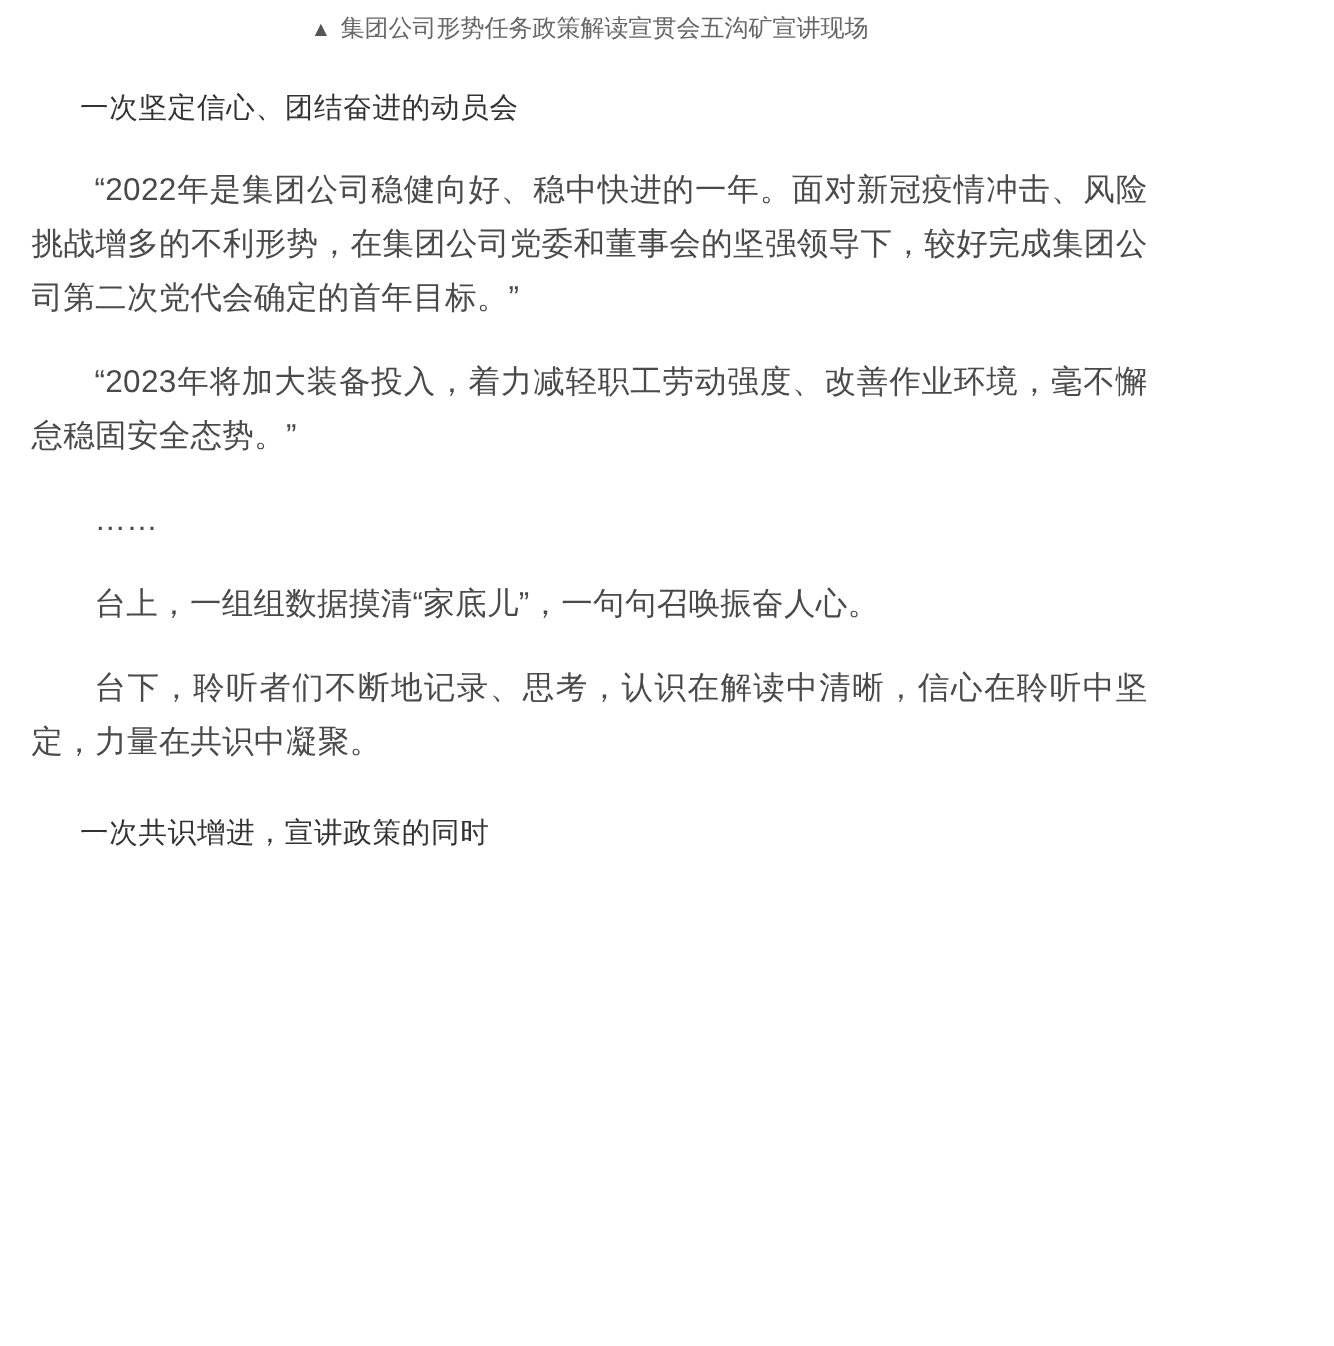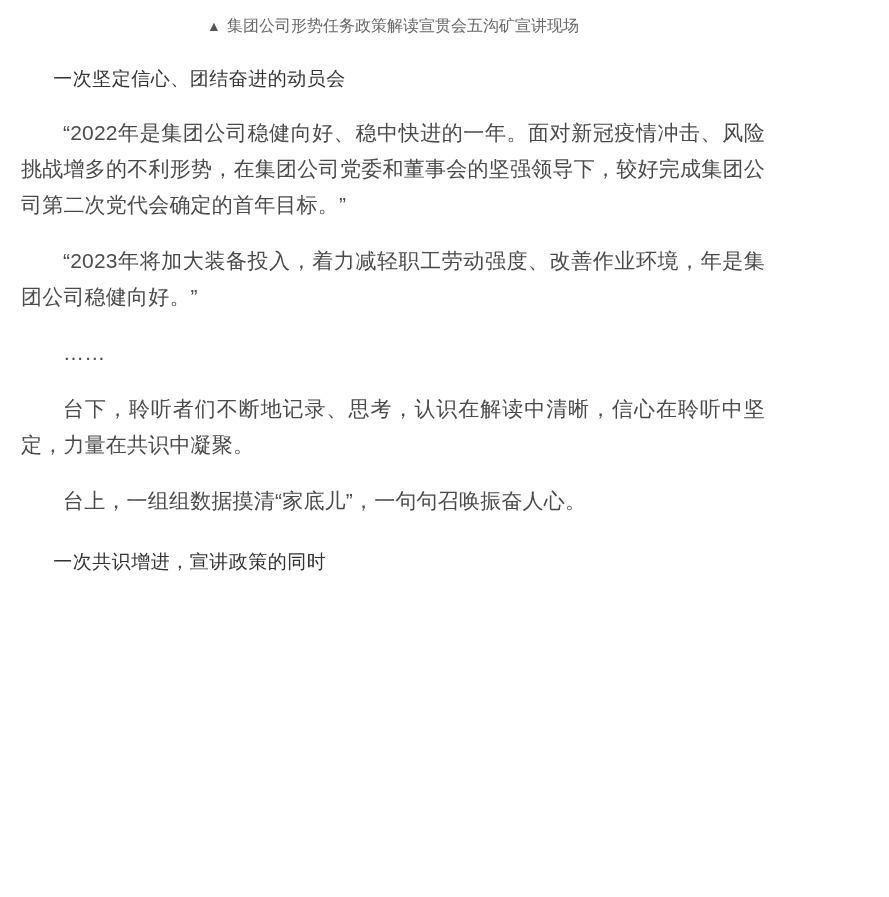--- a/index.html
+++ b/index.html
@@ -17,21 +17,21 @@
     width: 744px;
     margin-left: 21px;
     padding-top: 9px;
     color: #4a4a4a;
   }
   .caption {
     text-align: center;
     font-size: 16px;
     line-height: 20px;
     color: #666666;
-    margin: 7px;
+    margin: 0;
   }
   .caption .tri {
     font-size: 14px;
     margin-right: 6px;
     color: #555555;
   }
   .section-title {
     font-size: 19px;
     font-weight: normal;
     color: #333333;
@@ -57,24 +57,24 @@
   <div class="caption">
     <span class="tri">▲</span><span>集团公司形势任务政策解读宣贯会五沟矿宣讲现场</span>
   </div>
 
   <div class="section-title">一次坚定信心、团结奋进的动员会</div>
 
   <p class="para">“2022年是集团公司稳健向好、稳中快进的一年。面对新冠疫情冲击、风险挑战增多的不利形势，在集团公司党委和董事会的坚强领导下，较好完成集团公司第二次党代会确定的首年目标。”</p>
 
 
 
-  <p class="para">“2023年将加大装备投入，着力减轻职工劳动强度、改善作业环境，年是集团公司稳健向好。”</p>
+  <p class="para">“2023年将加大装备投入，着力减轻职工劳动强度、改善作业环境，毫不懈怠稳固安全态势。”</p>
 
   <p class="para">……</p>
 
+  <p class="para">台上，一组组数据摸清“家底儿”，一句句召唤振奋人心。</p>
+
   <p class="para">台下，聆听者们不断地记录、思考，认识在解读中清晰，信心在聆听中坚定，力量在共识中凝聚。</p>
-
-  <p class="para">台上，一组组数据摸清“家底儿”，一句句召唤振奋人心。</p>
 
   <div class="section-title">一次共识增进，宣讲政策的同时</div>
 
 
 </div>
 
 </body></html>

